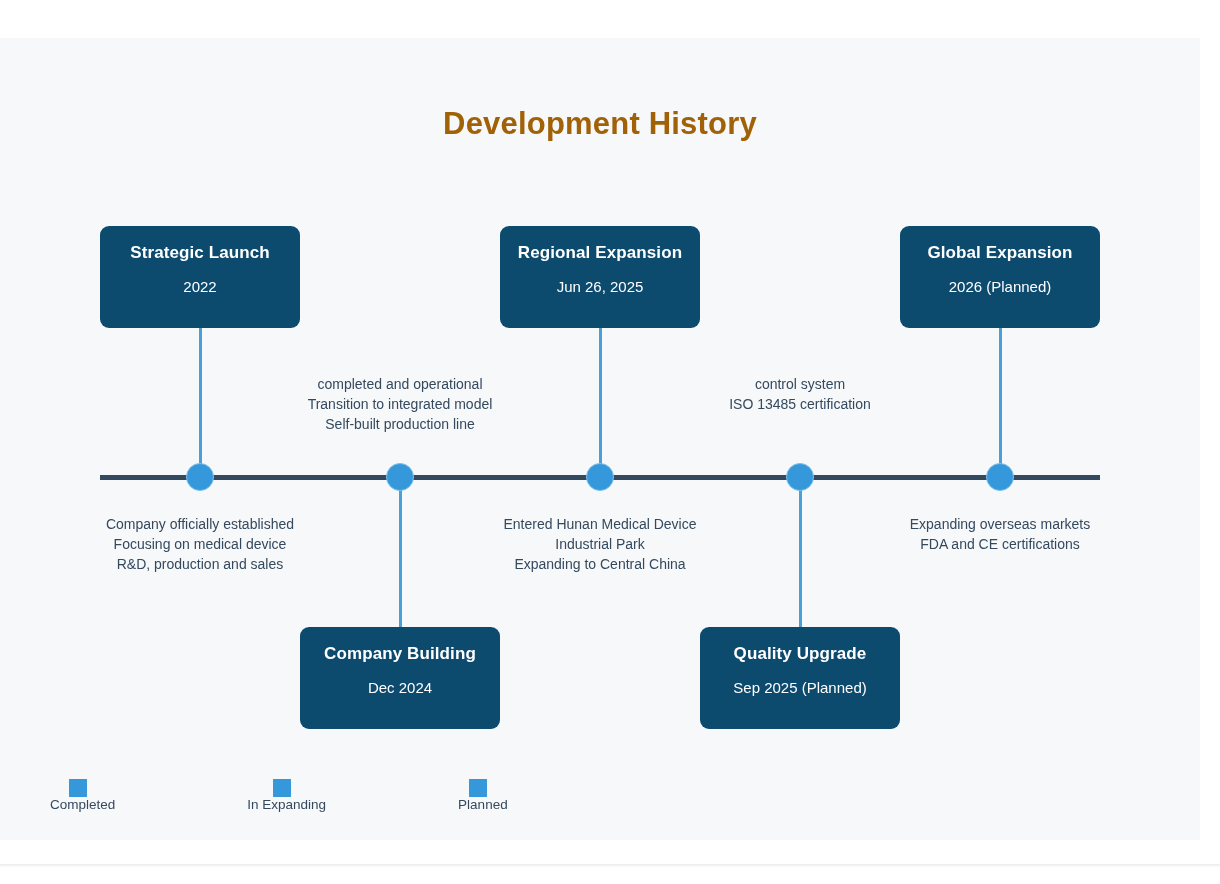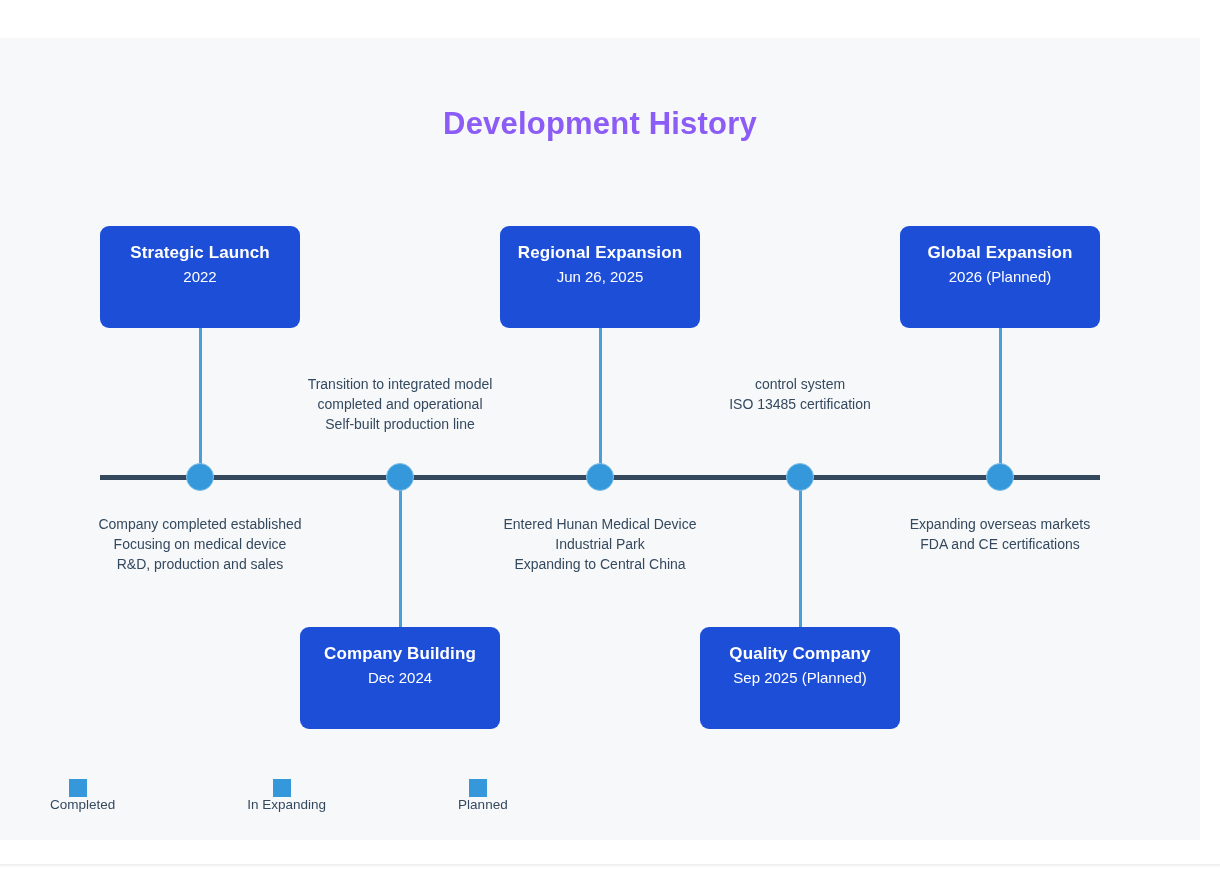--- a/index.html
+++ b/index.html
@@ -50,21 +50,21 @@
   }
 
   .chart-title {
     position: absolute;
     left: 0px;
     top: 68px;
     width: 1200px;
     text-align: center;
     font-size: 31px;
     font-weight: bold;
-    color: #8b5cf6;
+    color: #a16207;
     letter-spacing: 0.2px;
   }
 
   
   .axis-line {
     position: absolute;
     left: 100px;
     top: 437px;
     width: 1000px;
     height: 5px;
@@ -100,41 +100,41 @@
     z-index: 2;
   }
   .stem-up   { top: 290px; height: 145px; }
   .stem-down { top: 441px; height: 160px; }
 
   .card {
     position: absolute;
     width: 200px;
     height: 102px;
     left: -100px;
-    background: #1d4ed8;
+    background: #0c4a6e;
     border-radius: 9px;
     color: #ffffff;
     text-align: center;
     box-sizing: border-box;
     padding-top: 16px;
     z-index: 4;
   }
   .card-top    { top: 188px; }
   .card-bottom { top: 589px; }
 
   .card-title {
     font-size: 17px;
     font-weight: bold;
     line-height: 22px;
     letter-spacing: 0.1px;
   }
   .card-date {
     font-size: 15px;
     line-height: 24px;
-    margin-top: 1px;
+    margin-top: 11px;
   }
 
   .desc {
     position: absolute;
     width: 300px;
     left: -150px;
     text-align: center;
     font-size: 14px;
     line-height: 20px;
     color: #34495e;
@@ -182,55 +182,55 @@
 
     <div id="nodes-layer">
         <div class="node" style="left: 200px;">
           <div class="stem stem-up"></div>
           <div class="card card-top">
             <div class="card-title">Strategic Launch</div>
             <div class="card-date">2022</div>
           </div>
           <div class="dot"></div>
           <div class="desc desc-below">
-            <div>Company completed established</div>
+            <div>Company officially established</div>
             <div>Focusing on medical device</div>
             <div>R&amp;D, production and sales</div>
           </div>
         </div>
         <div class="node" style="left: 400px;">
           <div class="stem stem-down"></div>
           <div class="card card-bottom">
             <div class="card-title">Company Building</div>
             <div class="card-date">Dec 2024</div>
           </div>
           <div class="dot"></div>
           <div class="desc desc-above">
+            <div>completed and operational</div>
             <div>Transition to integrated model</div>
-            <div>completed and operational</div>
             <div>Self-built production line</div>
           </div>
         </div>
         <div class="node" style="left: 600px;">
           <div class="stem stem-up"></div>
           <div class="card card-top">
             <div class="card-title">Regional Expansion</div>
             <div class="card-date">Jun 26, 2025</div>
           </div>
           <div class="dot"></div>
           <div class="desc desc-below">
             <div>Entered Hunan Medical Device</div>
             <div>Industrial Park</div>
             <div>Expanding to Central China</div>
           </div>
         </div>
         <div class="node" style="left: 800px;">
           <div class="stem stem-down"></div>
           <div class="card card-bottom">
-            <div class="card-title">Quality Company</div>
+            <div class="card-title">Quality Upgrade</div>
             <div class="card-date">Sep 2025 (Planned)</div>
           </div>
           <div class="dot"></div>
           <div class="desc desc-above">
             <div>control system</div>
             <div>ISO 13485 certification</div>
           </div>
         </div>
         <div class="node" style="left: 1000px;">
           <div class="stem stem-up"></div>

